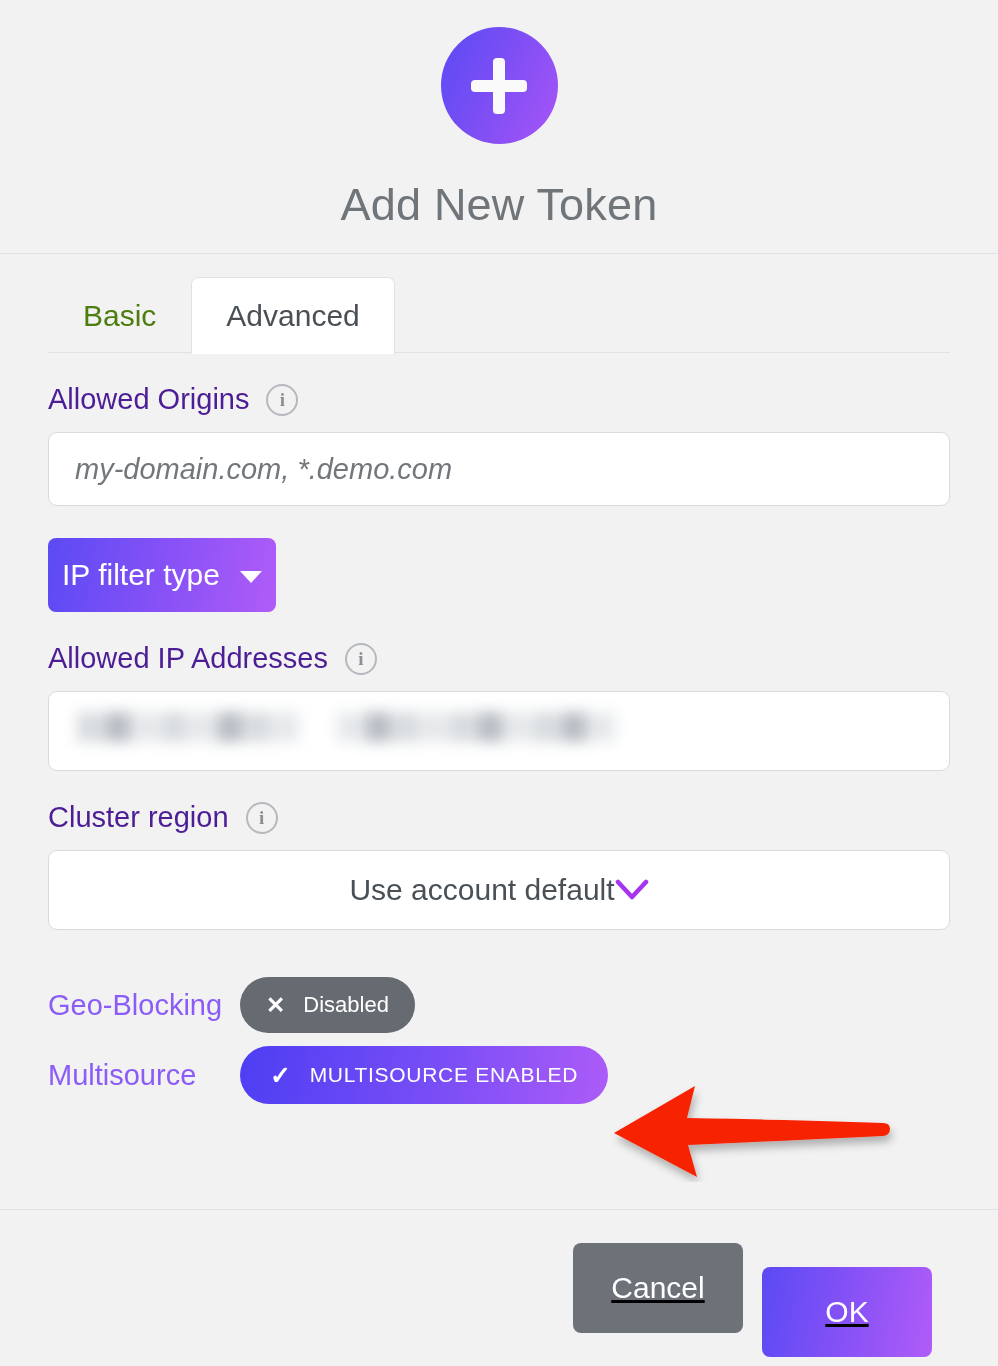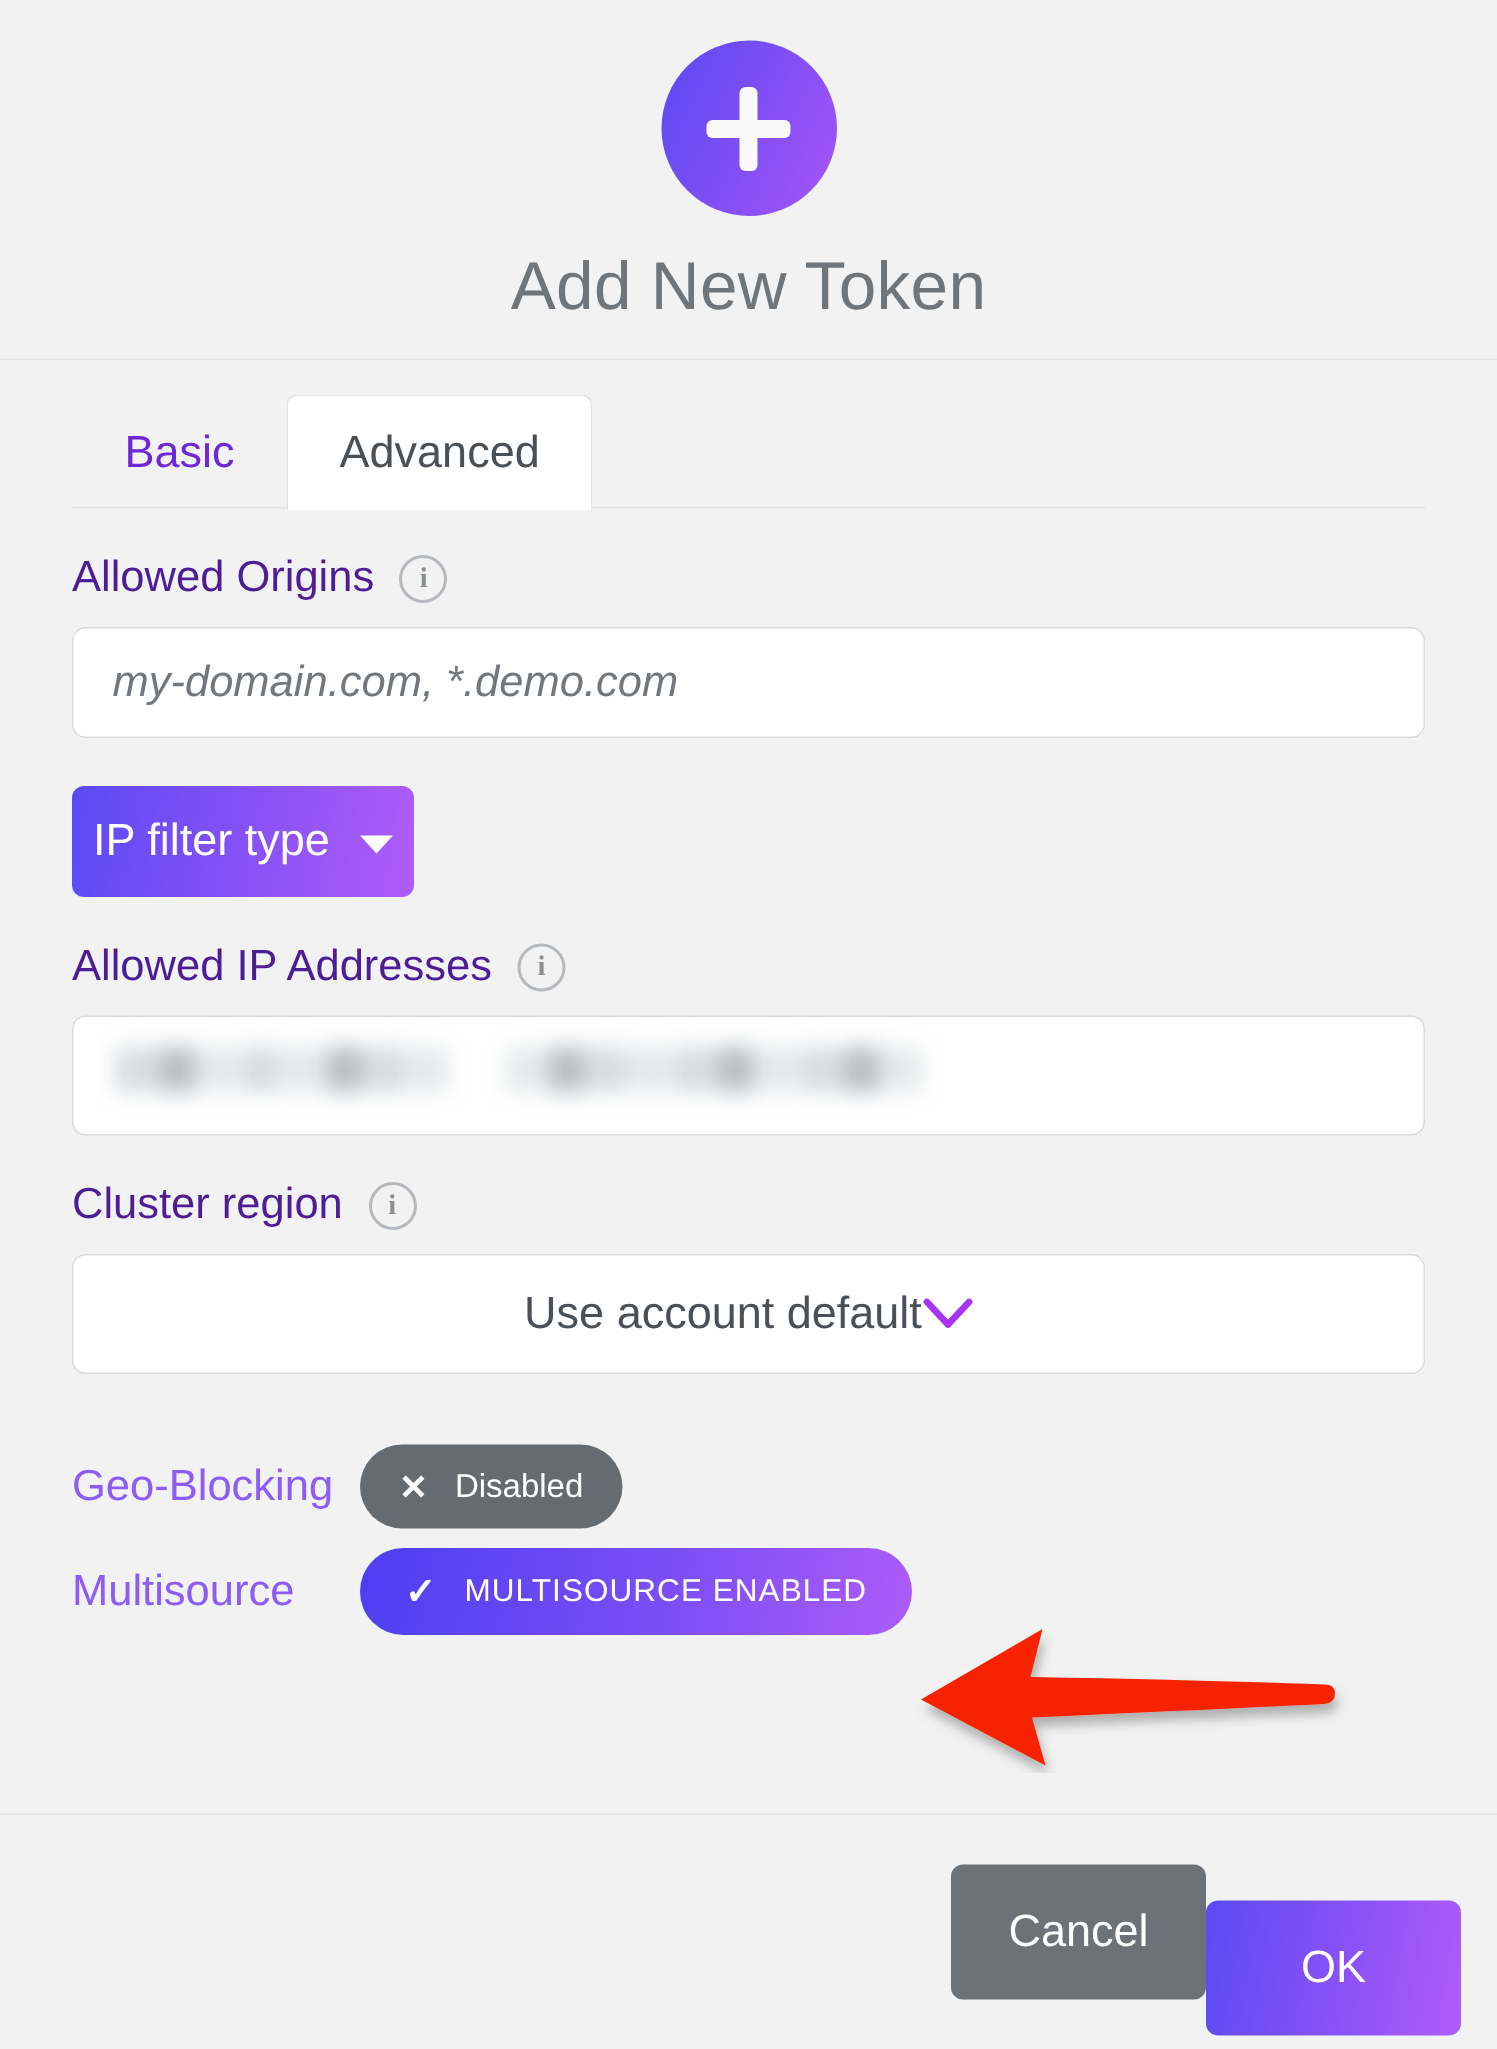--- a/index.html
+++ b/index.html
@@ -55,21 +55,21 @@
     background: #fafafa;
     border-radius: 4px;
   }
   .plus-glyph::before {
     left: 0; top: 22px; width: 56px; height: 12px;
   }
   .plus-glyph::after {
     top: 0; left: 22px; height: 56px; width: 12px;
   }
   .dialog-title {
-    margin-top: 24px;
+    margin-top: 38px;
     font-size: 45px;
     font-weight: 400;
     color: #70757a;
     letter-spacing: 0.2px;
     line-height: 1;
   }
 
   
   .tabs {
     position: relative;
@@ -97,21 +97,21 @@
     justify-content: center;
     font-size: 30px;
     box-sizing: border-box;
     background: transparent;
     border: 1px solid transparent;
     border-bottom: none;
     border-radius: 7px 7px 0 0;
     cursor: pointer;
   }
   .tab.inactive {
-    color: #6d28d9;
+    color: #4d7c0f;
   }
   .tab.active {
     background: #ffffff;
     border-color: #dfe3e6;
     color: #4a5056;
     margin-bottom: -1px;
     height: 77px;
   }
 
   
@@ -294,22 +294,24 @@
     pointer-events: none;
   }
 
   
   .footer {
     border-top: 1px solid #dfe3e6;
     height: 157px;
     display: flex;
     align-items: center;
     justify-content: flex-end;
-    padding-right: 24px;
-    box-sizing: border-box;
+    padding-right: 66px;
+    gap: 19px;
+    box-sizing: border-box;
+    text-decoration: underline;
   }
   .footer-btn {
     height: 90px;
     width: 170px;
     border: none;
     border-radius: 8px;
     font-size: 30px;
     color: #ffffff;
     cursor: pointer;
     font-family: "Liberation Sans", sans-serif;

